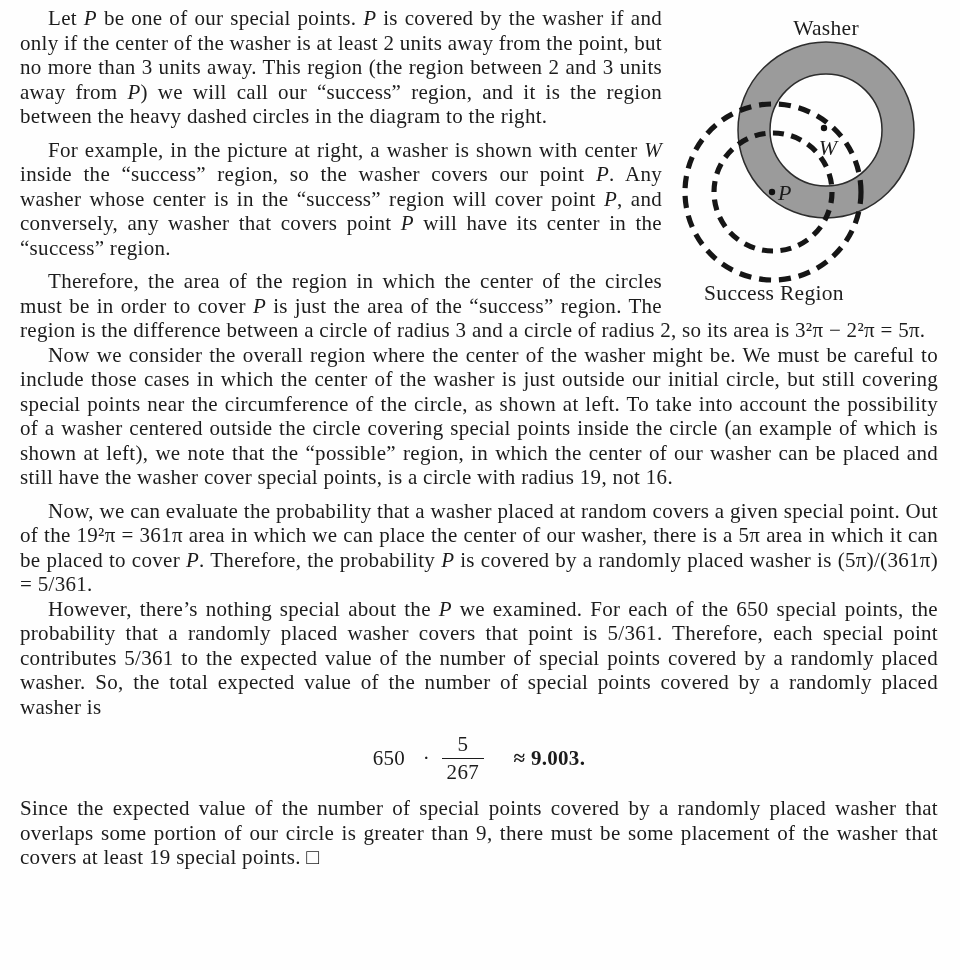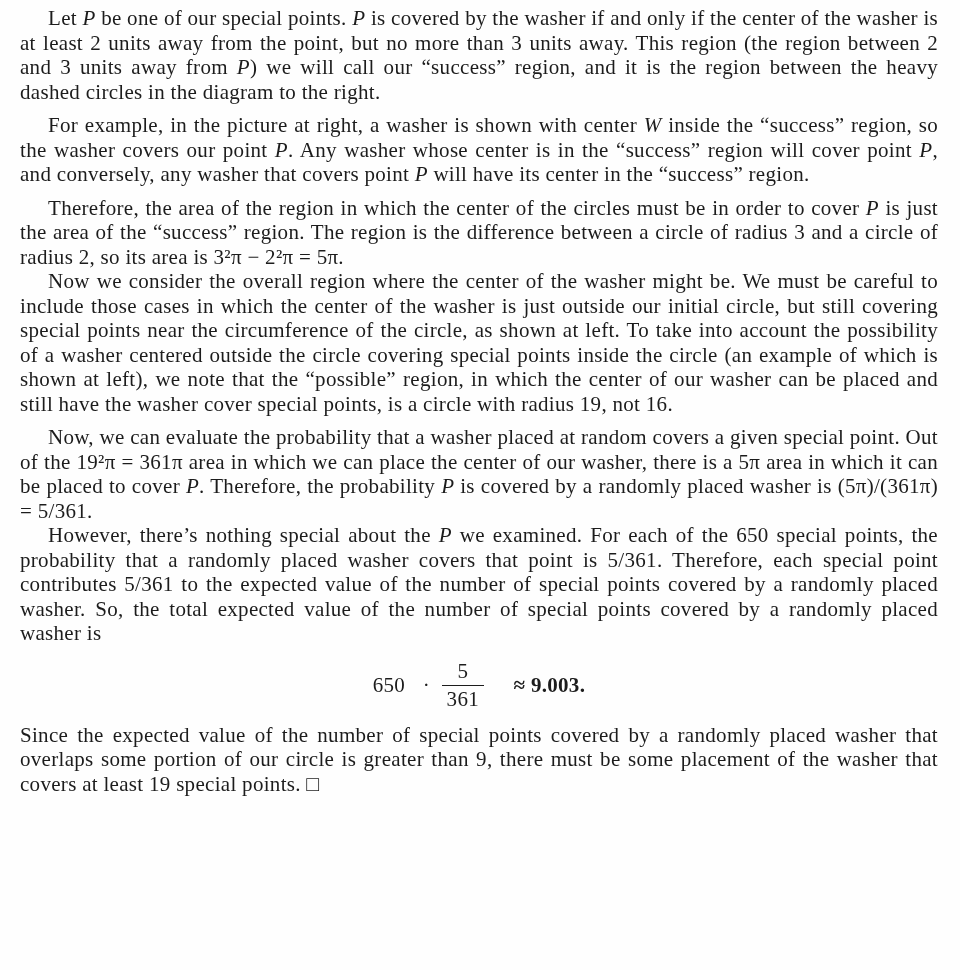--- a/index.html
+++ b/index.html
@@ -62,37 +62,55 @@
   .frac .num { display: block; padding: 0 5px 2px 5px; }
   .frac .den { display: block; border-top: 1.6px solid #1c1c1c; padding: 2px 5px 0 5px; }
   .eq-result { margin-left: 16px; font-weight: bold; }
 </style>
 </head>
 <body>
 
 <div class="page">
 
   <section>
+    <figure class="fig-washer">
+      <svg width="262" height="302" viewBox="0 0 262 302">
+        <text x="150" y="29" text-anchor="middle" font-size="21.5">Washer</text>
+
+        <circle cx="150" cy="124" r="88" stroke="#2d2d2d" stroke-width="1.5" fill="#9b9b9b"></circle>
+        <circle cx="150" cy="124" r="56" fill="#fefefe" stroke="#2d2d2d" stroke-width="1.5"></circle>
+
+        <circle cx="97" cy="186" r="88" fill="none" stroke="#161616" stroke-width="5.2" stroke-dasharray="12 8" stroke-linecap="butt"></circle>
+        <circle cx="97" cy="186" r="59" fill="none" stroke="#161616" stroke-width="5.2" stroke-dasharray="11 7.5" stroke-linecap="butt"></circle>
+
+        <circle cx="148" cy="122" r="3.2" fill="#111"></circle>
+        <text x="152" y="149" text-anchor="middle" font-size="22" font-style="italic">W</text>
+
+        <circle cx="96" cy="186" r="3.2" fill="#111"></circle>
+        <text x="102" y="194" text-anchor="start" font-size="22" font-style="italic">P</text>
+        <text x="98" y="294" text-anchor="middle" font-size="21.5">Success Region</text>
+      </svg>
+    </figure>
     <p class="body-par"><span>Let </span><i>P</i><span> be one of our special points. </span><i>P</i><span> is covered by the washer if and only if the center of the washer is at least 2 units away from the point, but no more than 3 units away. This region (the region between 2 and 3 units away from </span><i>P</i><span>) we will call our “success” region, and it is the region between the heavy dashed circles in the diagram to the right.</span></p>
     <p class="body-par"><span>For example, in the picture at right, a washer is shown with center </span><i>W</i><span> inside the “success” region, so the washer covers our point </span><i>P</i><span>. Any washer whose center is in the “success” region will cover point </span><i>P</i><span>, and conversely, any washer that covers point </span><i>P</i><span> will have its center in the “success” region.</span></p>
     <p class="body-par"><span>Therefore, the area of the region in which the center of the circles must be in order to cover </span><i>P</i><span> is just the area of the “success” region. The region is the difference between a circle of radius 3 and a circle of radius 2, so its area is 3²π − 2²π = 5π.</span></p>
   </section>
 
   <section>
     <p class="body-par"><span>Now we consider the overall region where the center of the washer might be. We must be careful to include those cases in which the center of the washer is just outside our initial circle, but still covering special points near the circumference of the circle, as shown at left. To take into account the possibility of a washer centered outside the circle covering special points inside the circle (an example of which is shown at left), we note that the “possible” region, in which the center of our washer can be placed and still have the washer cover special points, is a circle with radius 19, not 16.</span></p>
     <p class="body-par"><span>Now, we can evaluate the probability that a washer placed at random covers a given special point. Out of the 19²π = 361π area in which we can place the center of our washer, there is a 5π area in which it can be placed to cover </span><i>P</i><span>. Therefore, the probability </span><i>P</i><span> is covered by a randomly placed washer is (5π)/(361π) = 5/361.</span></p>
   </section>
 
   <section class="block-expected">
     <p class="body-par"><span>However, there’s nothing special about the </span><i>P</i><span> we examined. For each of the 650 special points, the probability that a randomly placed washer covers that point is 5/361. Therefore, each special point contributes 5/361 to the expected value of the number of special points covered by a randomly placed washer. So, the total expected value of the number of special points covered by a randomly placed washer is</span></p>
     <div class="equation">
       <span class="eq-coeff">650</span>
       <span class="eq-op">·</span>
       <span class="frac">
         <span class="num">5</span>
-        <span class="den">361</span>
+        <span class="den">267</span>
       </span>
       <span class="eq-result">≈ 9.003.</span>
     </div>
     <p class="body-par no-indent"><span>Since the expected value of the number of special points covered by a randomly placed washer that overlaps some portion of our circle is greater than 9, there must be some placement of the washer that covers at least 19 special points. □</span></p>
   </section>
 
 </div>
 
 </body></html>

